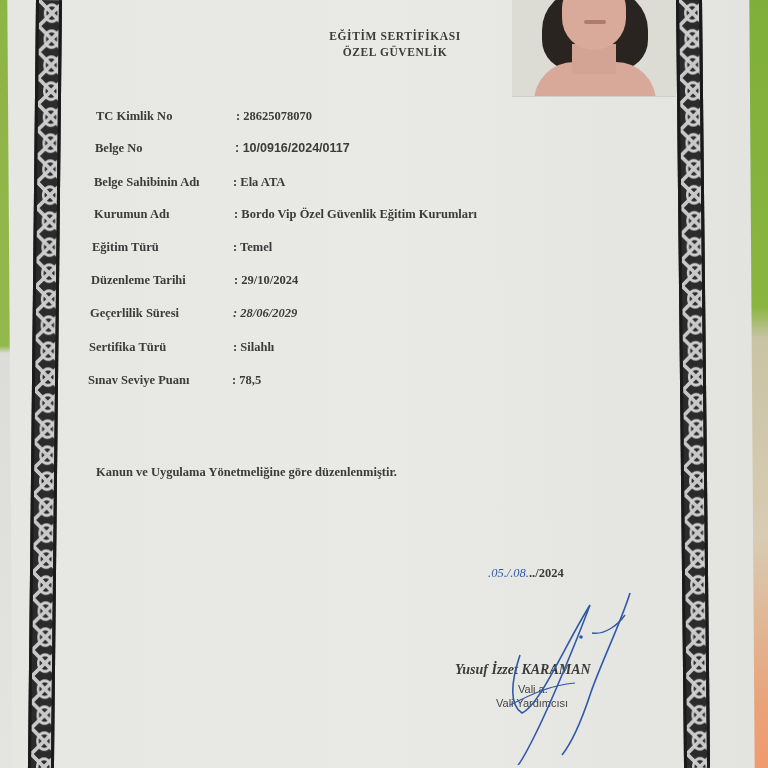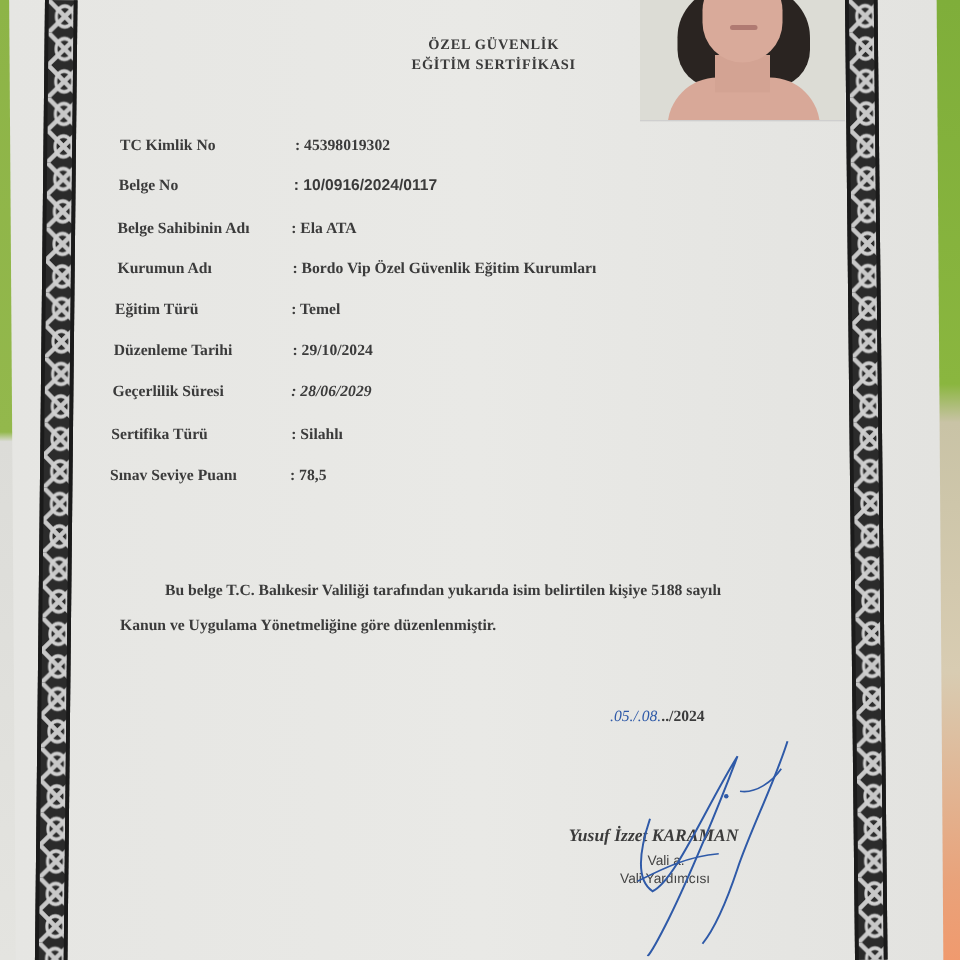--- a/index.html
+++ b/index.html
@@ -85,28 +85,28 @@
 
 <div class="photo">
   <div class="hair"></div>
   <div class="chest"></div>
   <div class="neck"></div>
   <div class="face"></div>
   <div class="mouth"></div>
 </div>
 
 <div class="title">
+  <div>EĞİTİM SERTİFİKASI</div>
   <div>ÖZEL GÜVENLİK</div>
-  <div>EĞİTİM SERTİFİKASI</div>
 </div>
 
 <div class="fields">
   <div class="row" style="left:96px; top:109px;">
     <span class="lbl">TC Kimlik No</span>
-    <span class="val" style="left:140px;">: 45398019302</span>
+    <span class="val" style="left:140px;">: 28625078070</span>
   </div>
   <div class="row" style="left:95px; top:141px;">
     <span class="lbl">Belge No</span>
     <span class="val sans" style="left:140px;">: 10/0916/2024/0117</span>
   </div>
   <div class="row" style="left:94px; top:175px;">
     <span class="lbl">Belge Sahibinin Adı</span>
     <span class="val" style="left:139px;">: Ela ATA</span>
   </div>
   <div class="row" style="left:94px; top:207px;">
@@ -129,21 +129,20 @@
     <span class="lbl">Sertifika Türü</span>
     <span class="val" style="left:144px;">: Silahlı</span>
   </div>
   <div class="row" style="left:88px; top:373px;">
     <span class="lbl">Sınav Seviye Puanı</span>
     <span class="val" style="left:144px;">:  78,5</span>
   </div>
 </div>
 
 <div class="statement">
-  <span class="l1">Bu belge T.C. Balıkesir Valiliği  tarafından yukarıda isim belirtilen kişiye 5188 sayılı</span>
   <span class="l2">Kanun ve Uygulama Yönetmeliğine göre düzenlenmiştir.</span>
 </div>
 
 <div class="date-line">
   <span class="hand">.05./.08.</span><span>../2024</span>
 </div>
 
 <div class="signer-name">Yusuf İzzet KARAMAN</div>
 <div class="signer-t1">Vali a.</div>
 <div class="signer-t2">Vali Yardımcısı</div>

